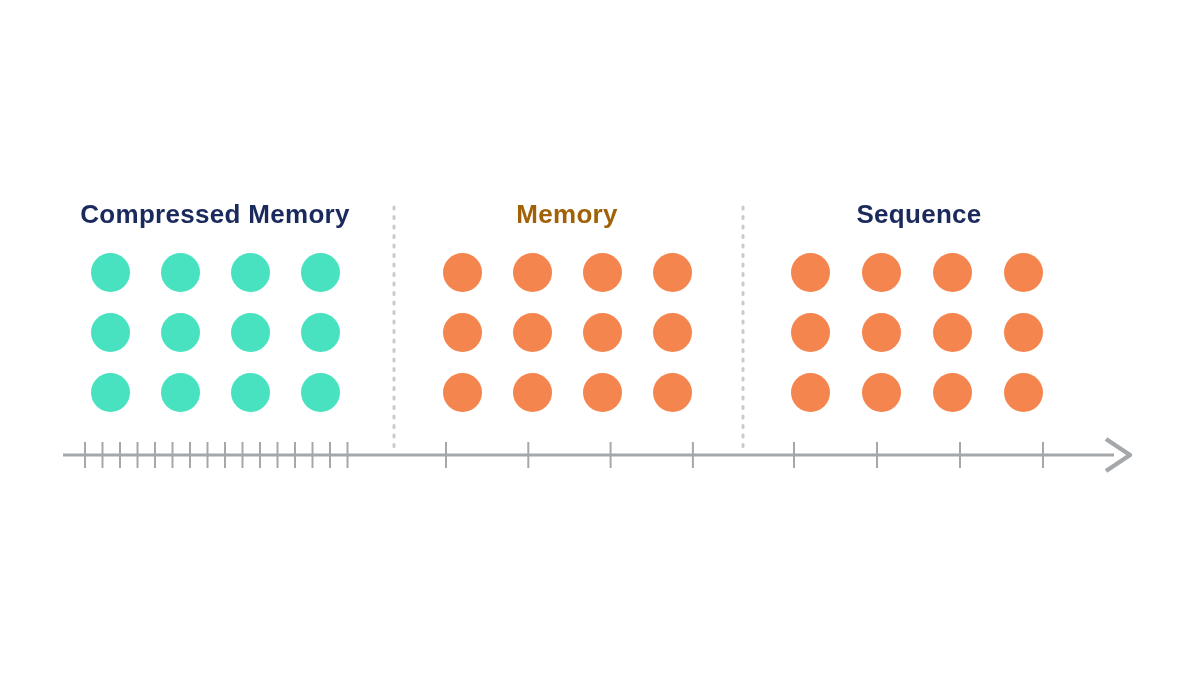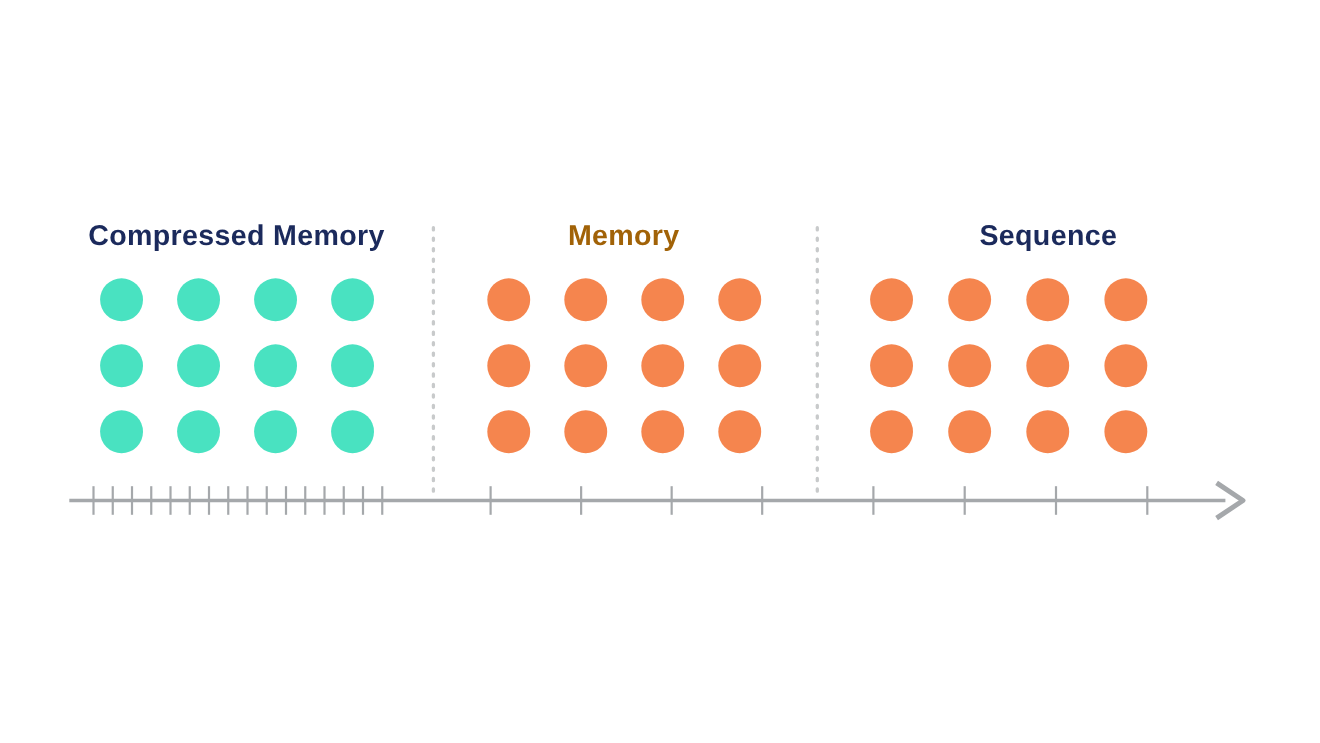--- a/index.html
+++ b/index.html
@@ -104,21 +104,21 @@
         <div class="dot" style="width: 39px; height: 39px; background: rgb(245, 133, 78);"></div>
         <div class="dot" style="width: 39px; height: 39px; background: rgb(245, 133, 78);"></div>
         <div class="dot" style="width: 39px; height: 39px; background: rgb(245, 133, 78);"></div>
         <div class="dot" style="width: 39px; height: 39px; background: rgb(245, 133, 78);"></div>
         <div class="dot" style="width: 39px; height: 39px; background: rgb(245, 133, 78);"></div>
         <div class="dot" style="width: 39px; height: 39px; background: rgb(245, 133, 78);"></div>
       </div>
   </div>
 
   <div>
-    <div class="section-title" style="left: 919px; top: 214px; color: rgb(27, 42, 92); margin-left: 34px;">Sequence</div>
+    <div class="section-title" style="left: 919px; top: 214px; color: rgb(27, 42, 92);">Sequence</div>
     <div class="dot-grid" style="left: 790.5px; top: 252.5px; grid-template-columns: repeat(4, 39px); gap: 21px 32px;">
         <div class="dot" style="width: 39px; height: 39px; background: rgb(245, 133, 78);"></div>
         <div class="dot" style="width: 39px; height: 39px; background: rgb(245, 133, 78);"></div>
         <div class="dot" style="width: 39px; height: 39px; background: rgb(245, 133, 78);"></div>
         <div class="dot" style="width: 39px; height: 39px; background: rgb(245, 133, 78);"></div>
         <div class="dot" style="width: 39px; height: 39px; background: rgb(245, 133, 78);"></div>
         <div class="dot" style="width: 39px; height: 39px; background: rgb(245, 133, 78);"></div>
         <div class="dot" style="width: 39px; height: 39px; background: rgb(245, 133, 78);"></div>
         <div class="dot" style="width: 39px; height: 39px; background: rgb(245, 133, 78);"></div>
         <div class="dot" style="width: 39px; height: 39px; background: rgb(245, 133, 78);"></div>

